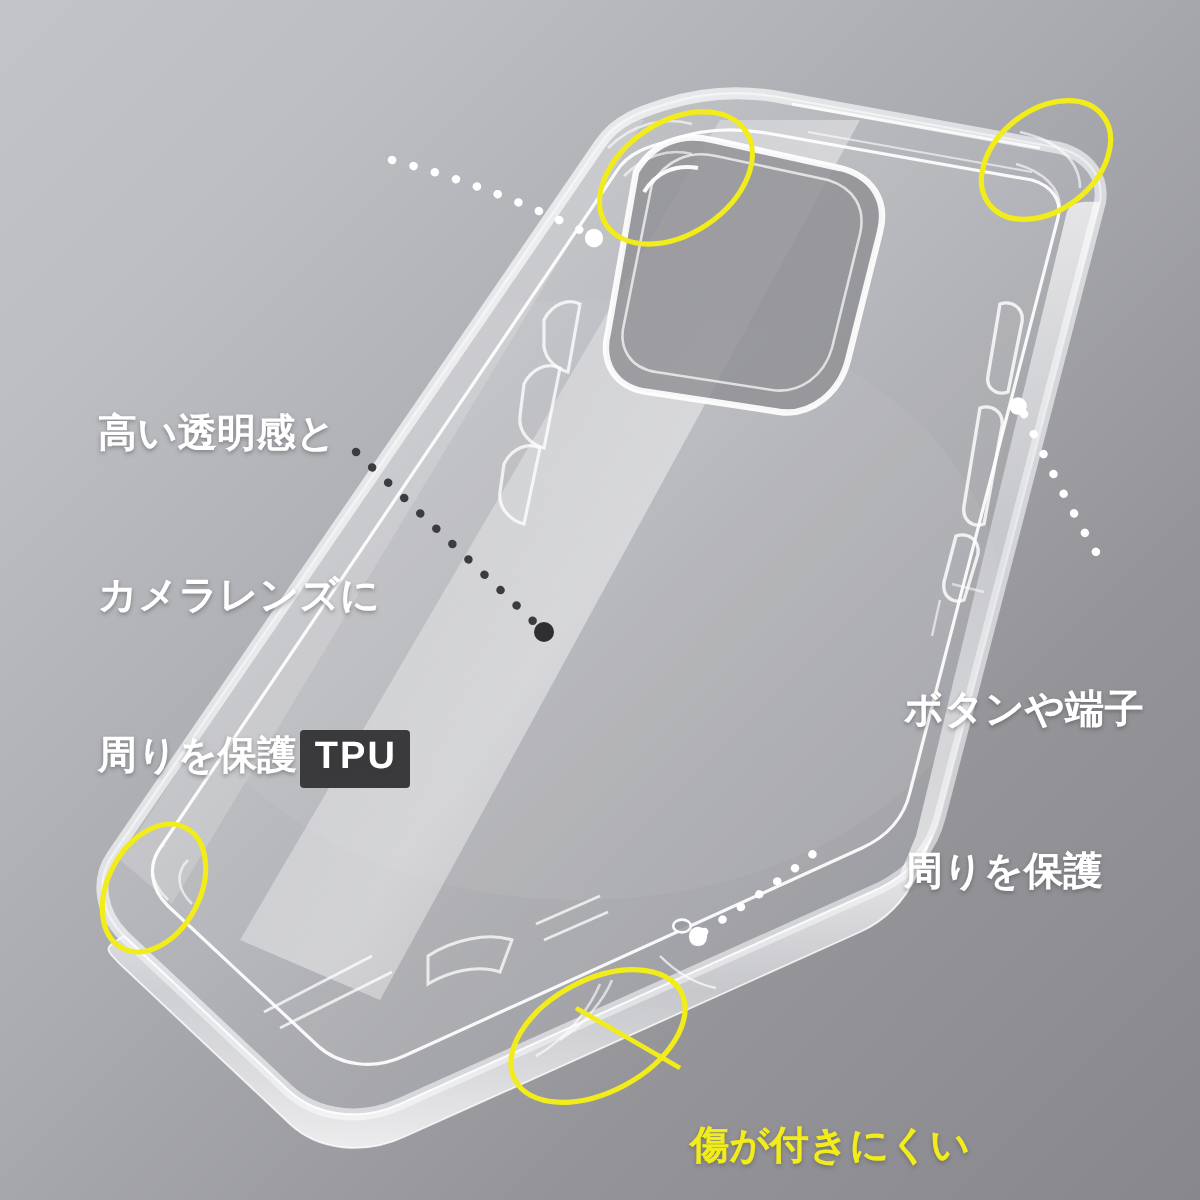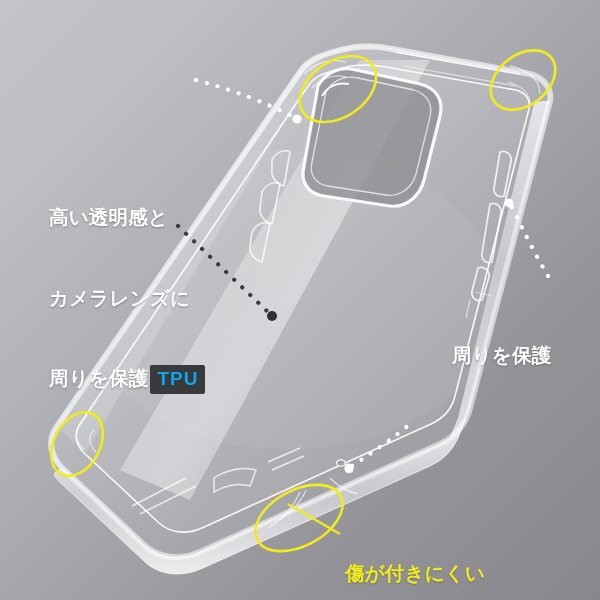--- a/index.html
+++ b/index.html
@@ -36,21 +36,21 @@
   .callout.yellow {
     color: #f2ec1b;
     text-shadow: 0 1px 2px rgba(70,70,60,0.40);
   }
   .callout .line {
     display: block;
   }
   .tpu-badge {
     display: inline-block;
     background: #3a3a3c;
-    color: #0ea5e9;
+    color: #ffffff;
     font-size: 19px;
     font-weight: 700;
     letter-spacing: 1px;
     padding: 1px 7px 2px 7px;
     border-radius: 2px;
     vertical-align: baseline;
     margin-left: 2px;
   }
   #c-camera  { left: 60px;  top: 30px;  }
   #c-tpu     { left: 49px;  top: 150px; }
@@ -222,20 +222,21 @@
   </svg>
 
 
   <div class="callout" id="c-tpu">
     <span class="line">高い透明感と</span>
     <span class="line">カメラレンズに</span>
     <span class="line"><span>周りを保護</span><span class="tpu-badge">TPU</span></span>
   </div>
 
   <div class="callout" id="c-button">
+    <span class="line">ボタンや端子</span>
     <span class="line">周りを保護</span>
   </div>
 
 
   <div class="callout yellow" id="c-cushion">
     <span class="line">傷が付きにくい</span>
     
   </div>
 
 </div>

